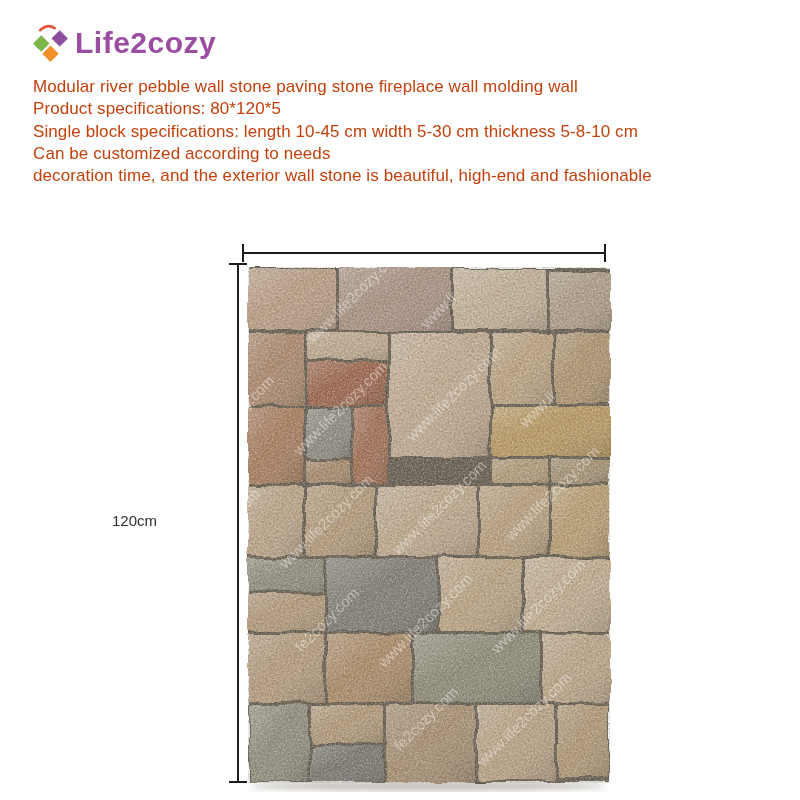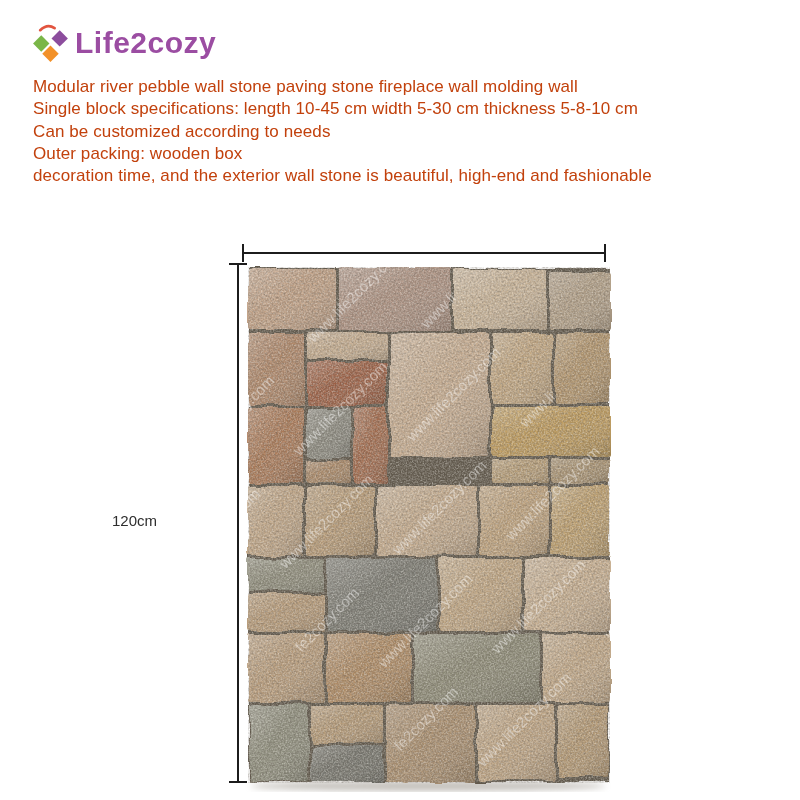--- a/index.html
+++ b/index.html
@@ -47,23 +47,23 @@
       <path d="M9 8 Q16 1 23 6" fill="none" stroke="#e2543f" stroke-width="2.6" stroke-linecap="round"></path>
       <path d="M10 13 L18 21 L10 29 L2 21 Z" fill="#7ab648"></path>
       <path d="M28 8 L36 16 L28 24 L20 16 Z" fill="#8c4d9d"></path>
       <path d="M19 23 L27 31 L19 39 L11 31 Z" fill="#f29129"></path>
     </svg>
     <span class="logo-text">Life2cozy</span>
   </div>
 
   <div class="desc">
     <div class="desc-line">Modular river pebble wall stone paving stone fireplace wall molding wall</div>
+    <div class="desc-line">Product specifications: 80*120*5</div>
     <div class="desc-line">Single block specifications: length 10-45 cm width 5-30 cm thickness 5-8-10 cm</div>
     <div class="desc-line">Can be customized according to needs</div>
-    <div class="desc-line">Outer packing: wooden box</div>
     <div class="desc-line">decoration time, and the exterior wall stone is beautiful, high-end and fashionable</div>
   </div>
 
   <div class="dim-label dim-label-width">80cm</div>
   <div class="dim-line-h">
     <div class="tick start"></div>
     <div class="tick end"></div>
   </div>
 
   <div class="dim-label dim-label-height">120cm</div>

